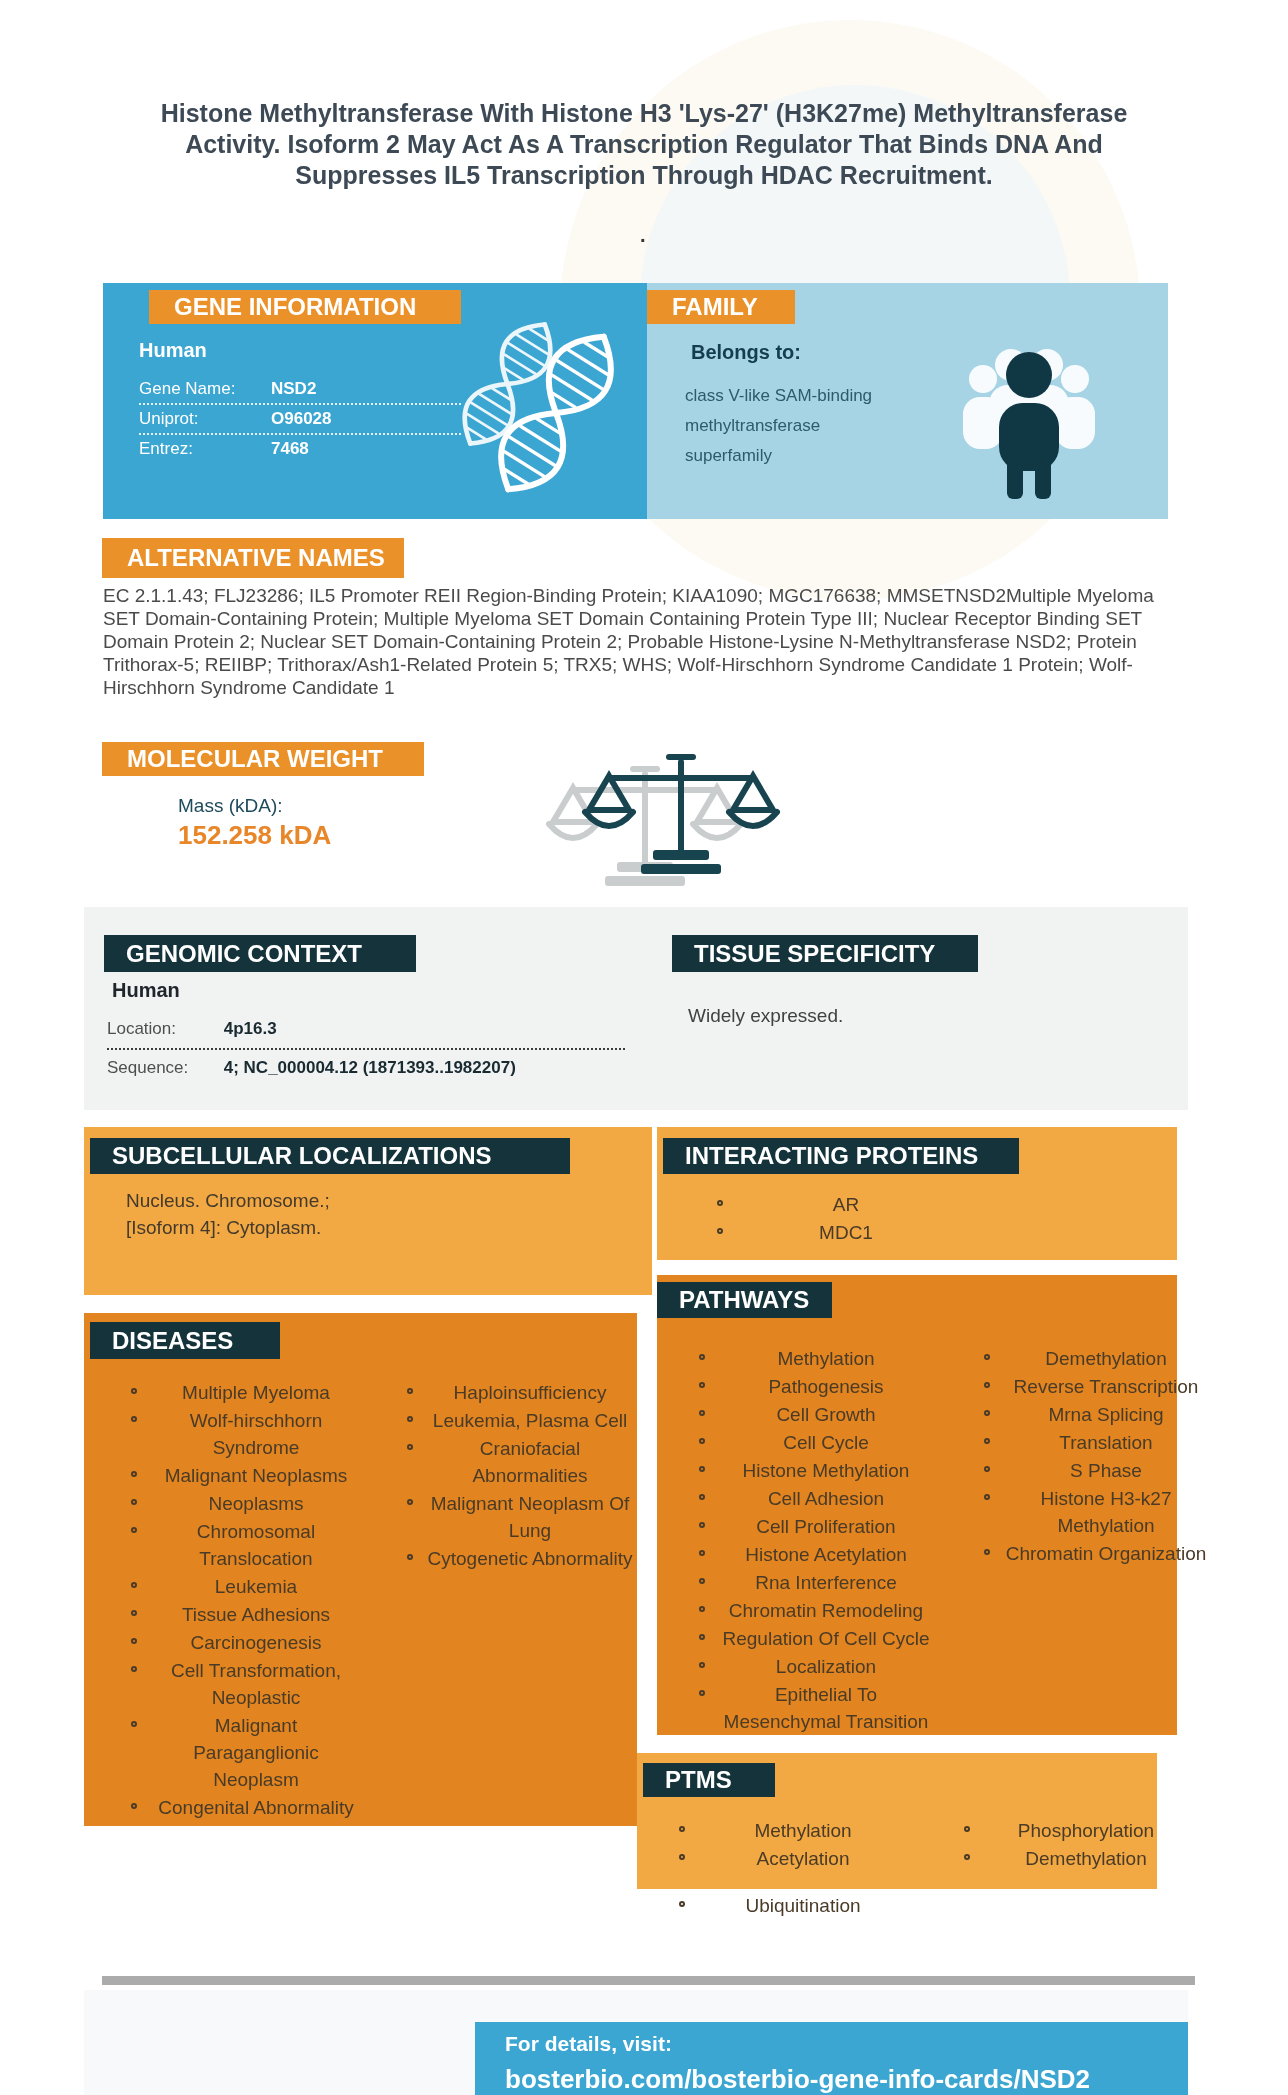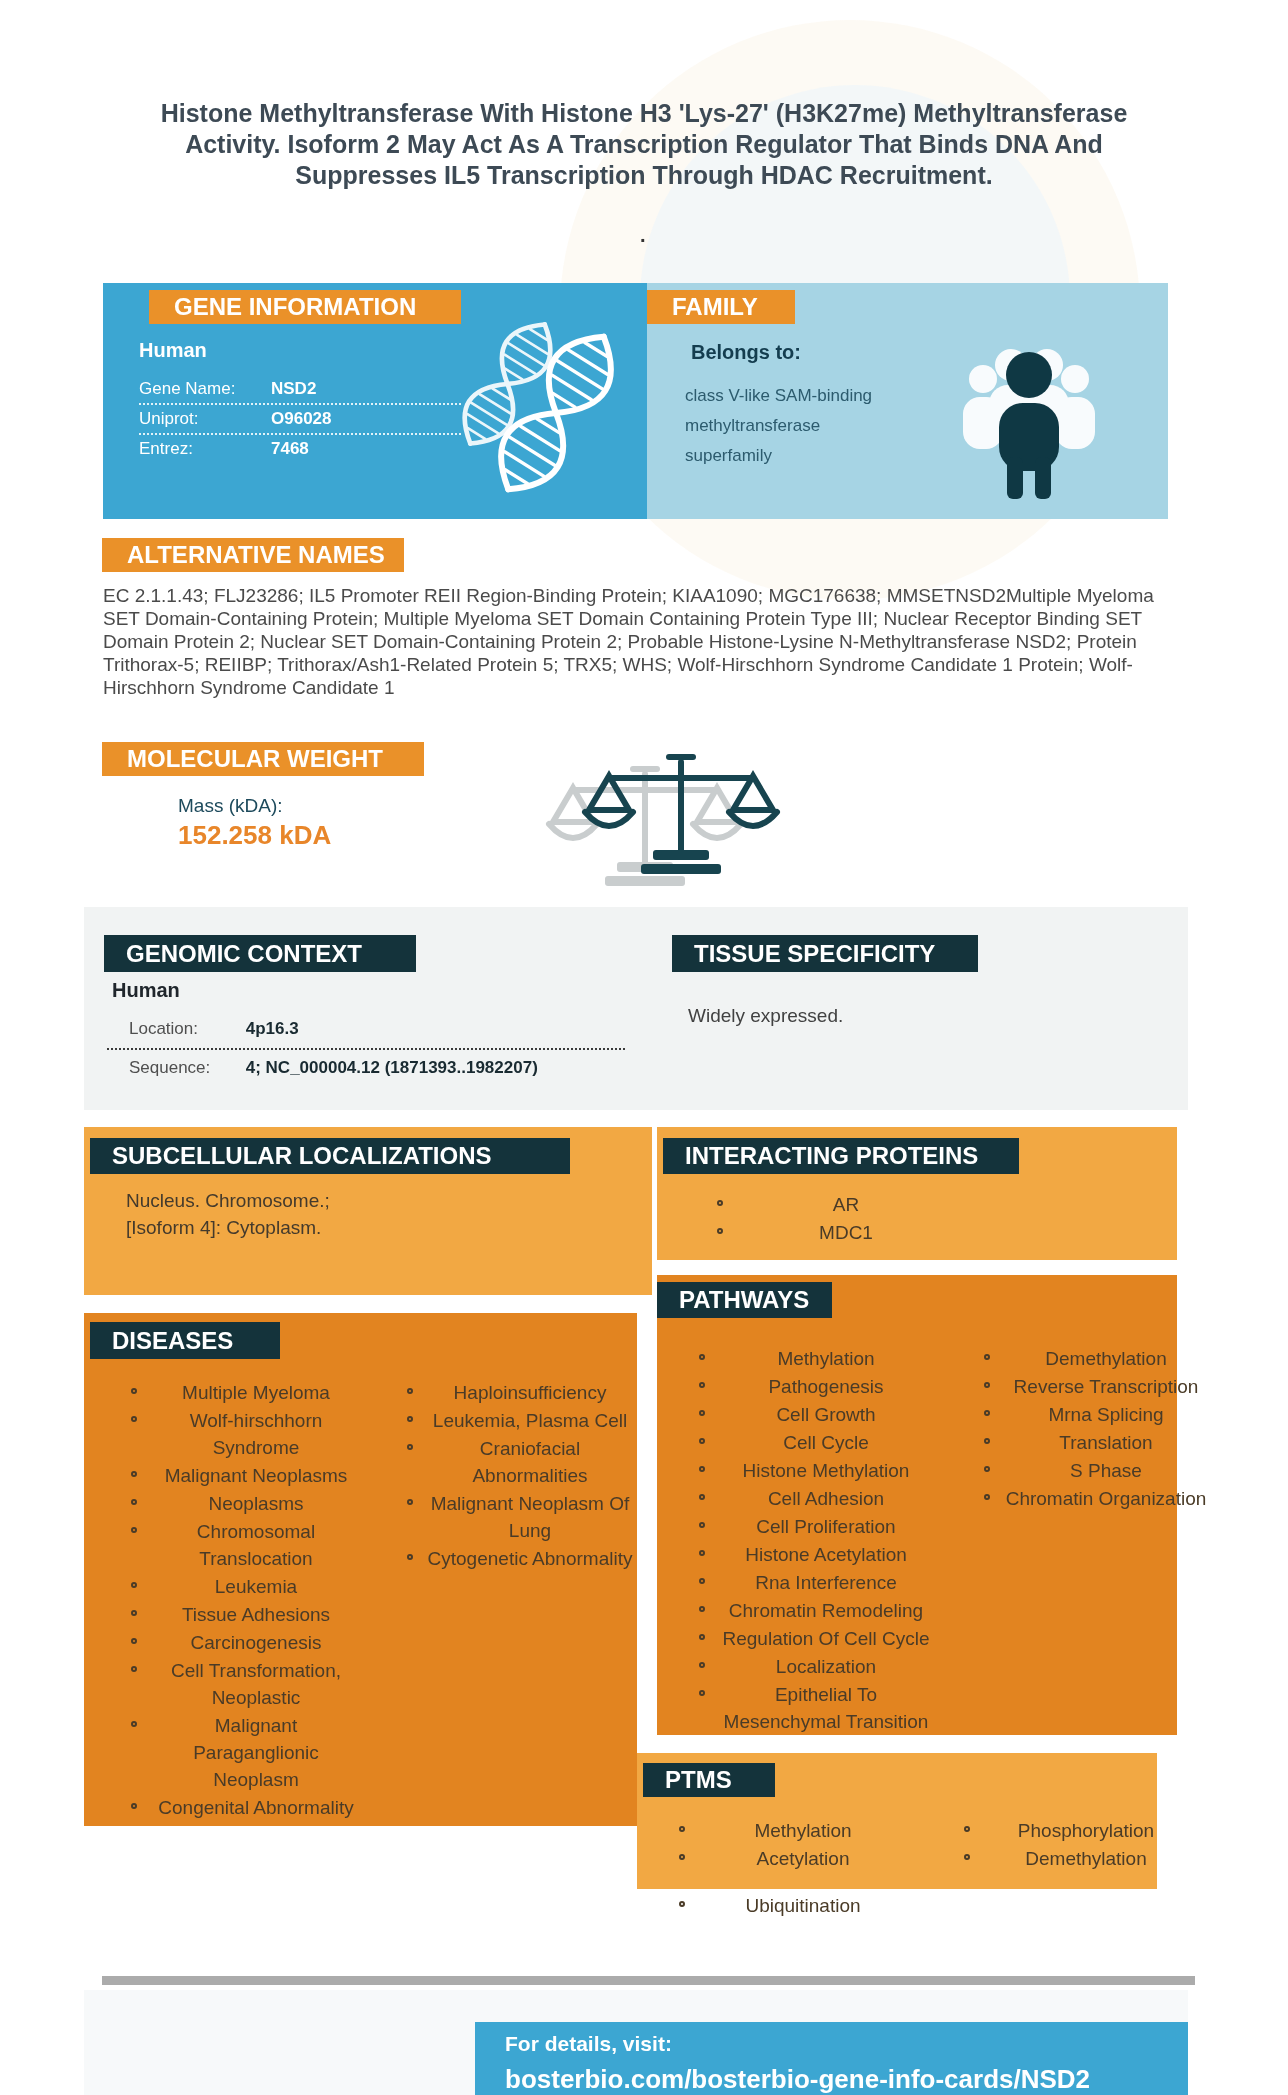--- a/index.html
+++ b/index.html
@@ -47,38 +47,38 @@
   .dna-wrap svg{overflow:visible;}
 
   
   .family-box{left:647px;top:283px;width:521px;height:236px;background:var(--light-blue,#a6d4e4);}
   .family-box .chip{position:absolute;left:0;top:7px;width:148px;height:34px;}
   .belongs{position:absolute;left:44px;top:58px;font-size:20px;font-weight:bold;color:#143d4f;}
   .family-lines{position:absolute;left:38px;top:98px;font-size:17px;color:#2c5b6e;line-height:30px;}
   .people-wrap{position:absolute;left:302px;top:40px;width:160px;height:178px;}
 
   
-  .alt-chip{left:102px;top:538px;width:302px;height:34px;}
+  .alt-chip{left:102px;top:538px;width:302px;height:40px;}
   .alt-text{left:103px;top:584px;width:1086px;font-size:19px;color:#4a4a4a;line-height:23px;}
 
   
   .mw-chip{left:102px;top:742px;width:322px;height:34px;}
   .mass-label{left:178px;top:795px;font-size:19px;color:#1d4a5c;}
   .mass-value{left:178px;top:820px;font-size:26px;font-weight:bold;color:var(--mass-orange,#e8862a);}
   .scales-wrap{left:545px;top:746px;width:250px;height:145px;}
   .scale-svg{position:absolute;width:200px;height:140px;}
   .scale-gray{left:0;top:12px;}
   .scale-navy{left:36px;top:0;}
 
   
   .geo-panel{left:84px;top:907px;width:1104px;height:203px;background:#f1f3f3;}
   .gc-chip{position:absolute;left:20px;top:28px;width:312px;height:37px;}
   .gc-human{position:absolute;left:28px;top:72px;font-size:20px;font-weight:bold;color:#20262c;}
   .gc-row{position:absolute;left:23px;font-size:17px;color:#4f4f4f;}
-  .gc-row .lab{display:inline-block;width:112px;margin-left:22px;}
+  .gc-row .lab{display:inline-block;width:112px;}
   .gc-row .val{font-weight:bold;color:#192a31;}
   .gc-row1{top:112px;}
   .gc-dotted{position:absolute;left:23px;top:141px;width:518px;border-top:2px dotted #3a3a3a;}
   .gc-row2{top:151px;}
   .ts-chip{position:absolute;left:588px;top:28px;width:306px;height:37px;}
   .ts-text{position:absolute;left:604px;top:74px;font-size:19px;color:#414141;margin-top:24px;}
 
   
   .obox-light{background:var(--light-orange,#f2a843);}
   .obox-dark{background:var(--dark-orange,#e28420);}
@@ -338,20 +338,21 @@
         <li>Regulation Of Cell Cycle</li>
         <li>Localization</li>
         <li>Epithelial To Mesenchymal Transition</li>
       </ul>
     <ul class="blist path-col2">
         <li>Demethylation</li>
         <li>Reverse Transcription</li>
         <li>Mrna Splicing</li>
         <li>Translation</li>
         <li>S Phase</li>
+        <li>Histone H3-k27 Methylation</li>
         <li>Chromatin Organization</li>
       </ul>
   </div>
 
   <div class="abs ptms-box obox-light">
     <div class="tchip">PTMS</div>
     <ul class="blist ptms-col1">
         <li>Methylation</li>
         <li>Acetylation</li>
         <li>Ubiquitination</li>

